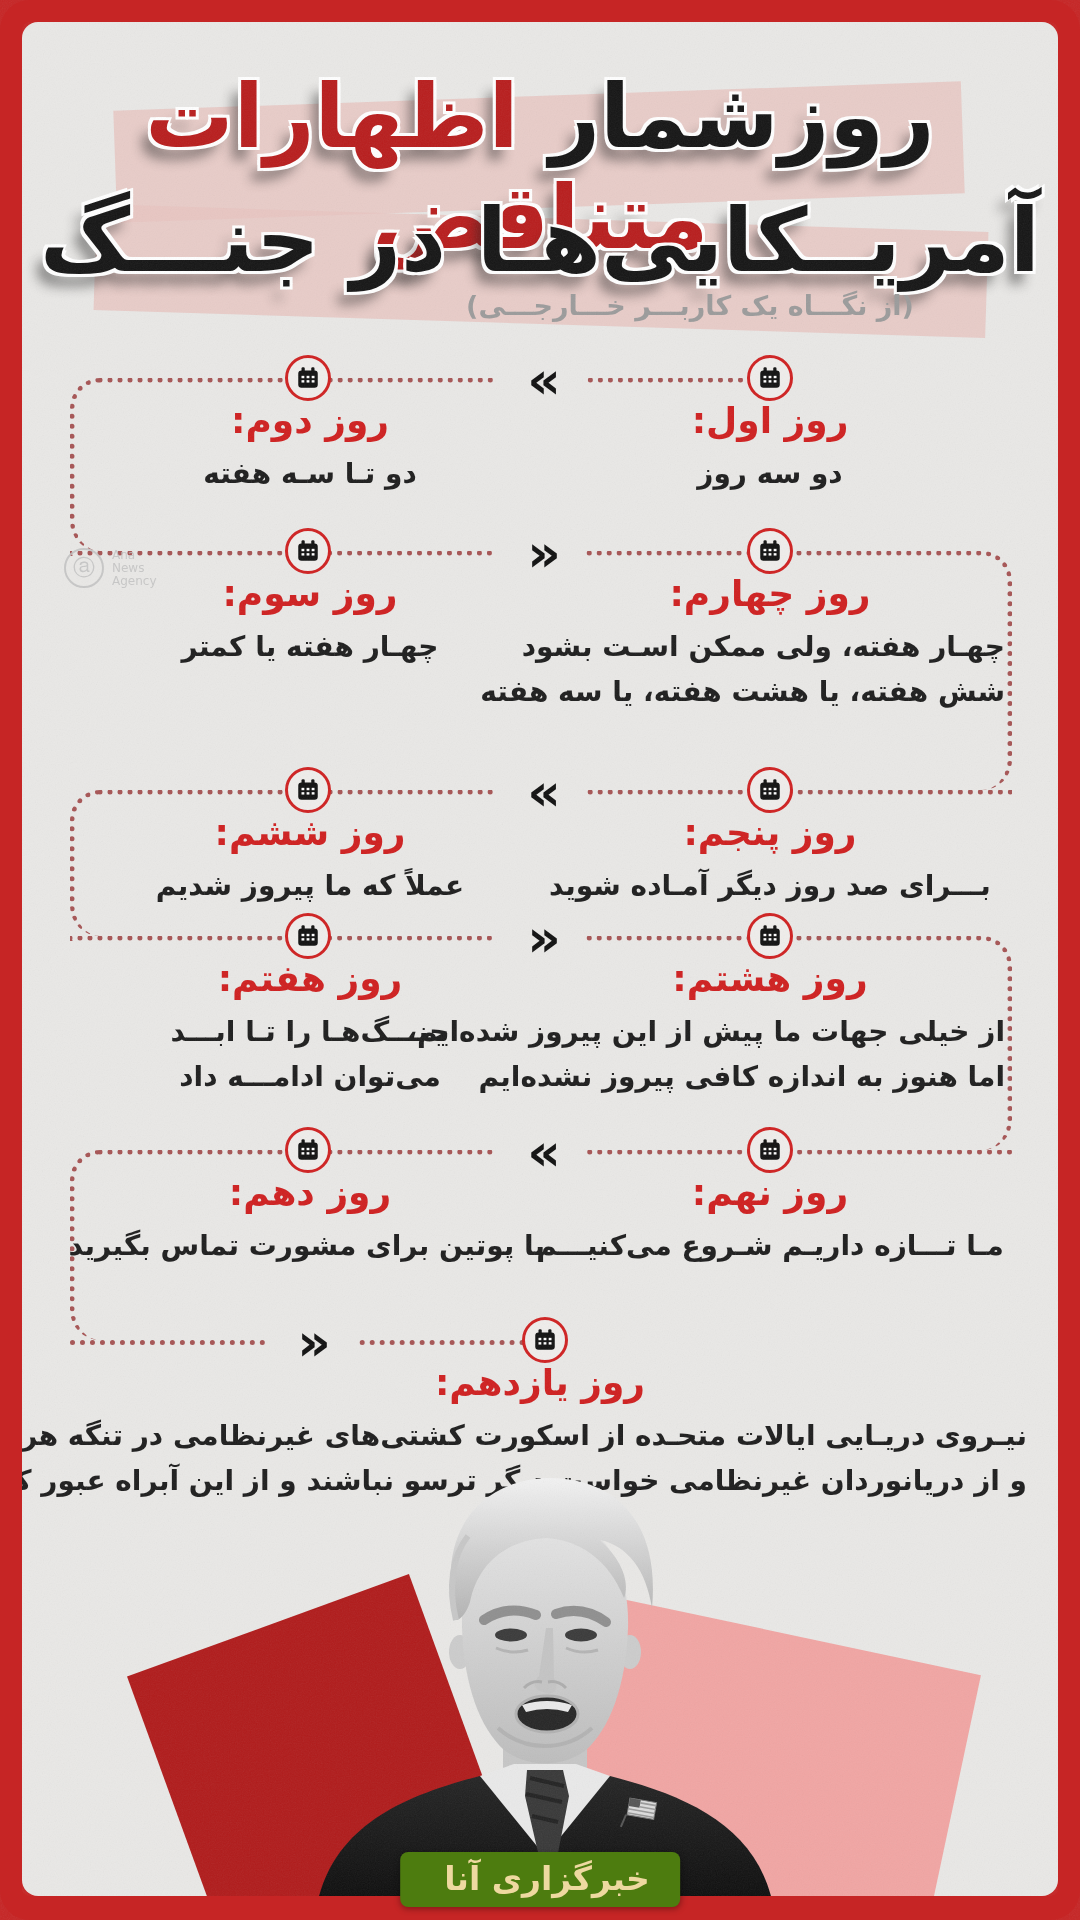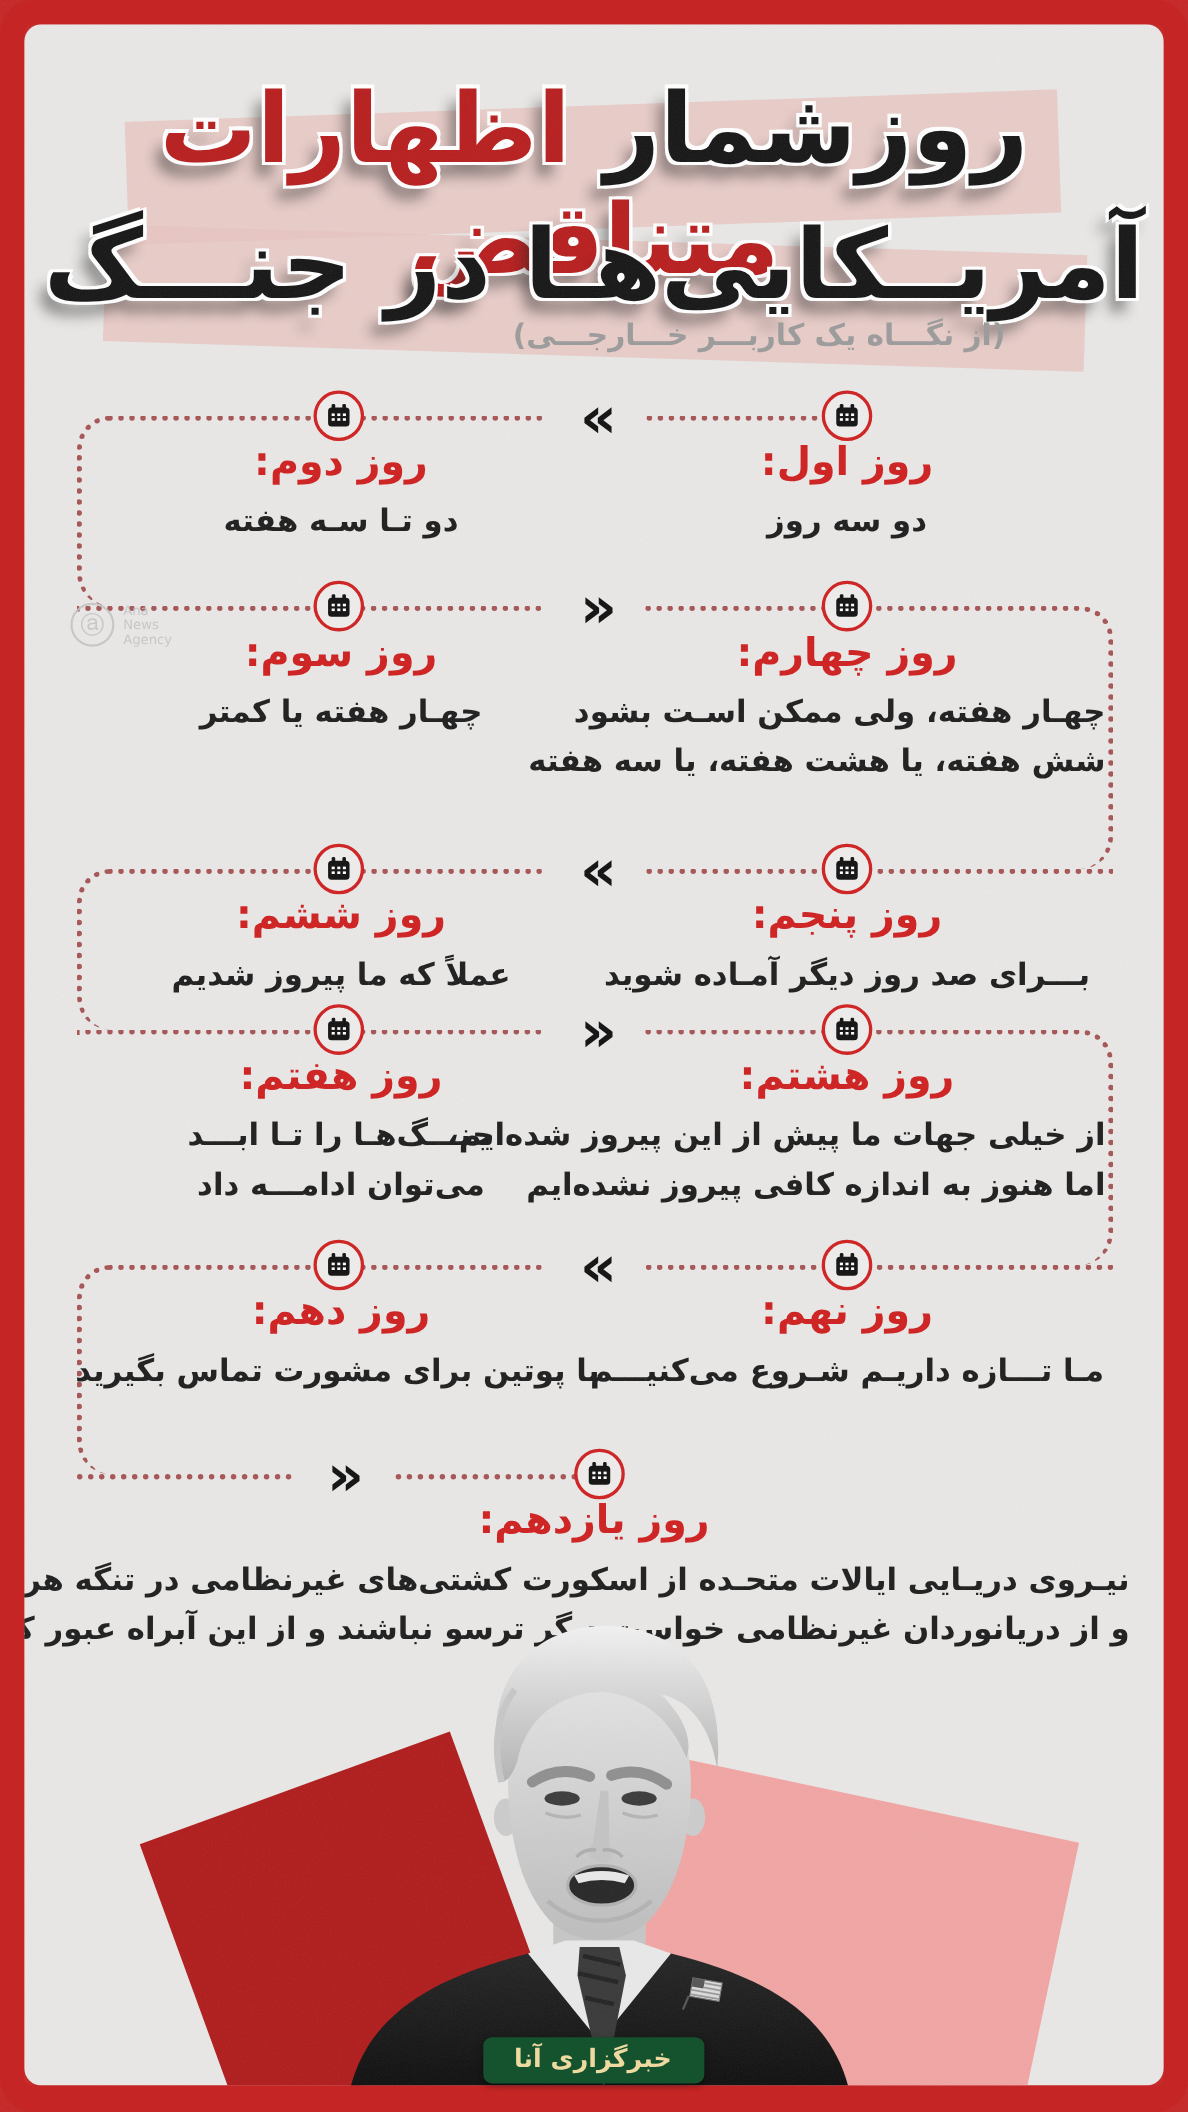--- a/index.html
+++ b/index.html
@@ -76,22 +76,22 @@
   .wm-text { color:#c2c2c2; font-size:12px; line-height:13px; }
 
   
   .shape-red  { position:absolute; left:143px; top:1595px; width:300px; height:275px;
                 background:#b01b1b; transform:rotate(-20deg); z-index:4; }
   .shape-pink { position:absolute; left:548px; top:1610px; width:385px; height:290px;
                 background:#f1a5a3; transform:rotate(12deg); z-index:4; }
   .trump { position:absolute; left:288px; top:1438px; width:470px; height:440px; z-index:5; }
 
   .brand { position:absolute; left:50%; transform:translateX(-50%); top:1852px;
-           background:#14532d; color:#eed9a0; font-size:23px; font-weight:bold;
-           padding:7px 30px 9px 28px; border-radius:8px; direction:rtl; z-index:35;
+           background:#4d7c0f; color:#eed9a0; font-size:33px; font-weight:bold;
+           padding:7px 30px 9px 44px; border-radius:8px; direction:rtl; z-index:35;
            box-shadow:0 2px 6px rgba(0,0,0,.35); }
 
   .grain { position:absolute; left:0; top:0; z-index:28; pointer-events:none; }
 </style>
 </head>
 <body>
 
 <div class="page">
   <div class="canvas">
 

